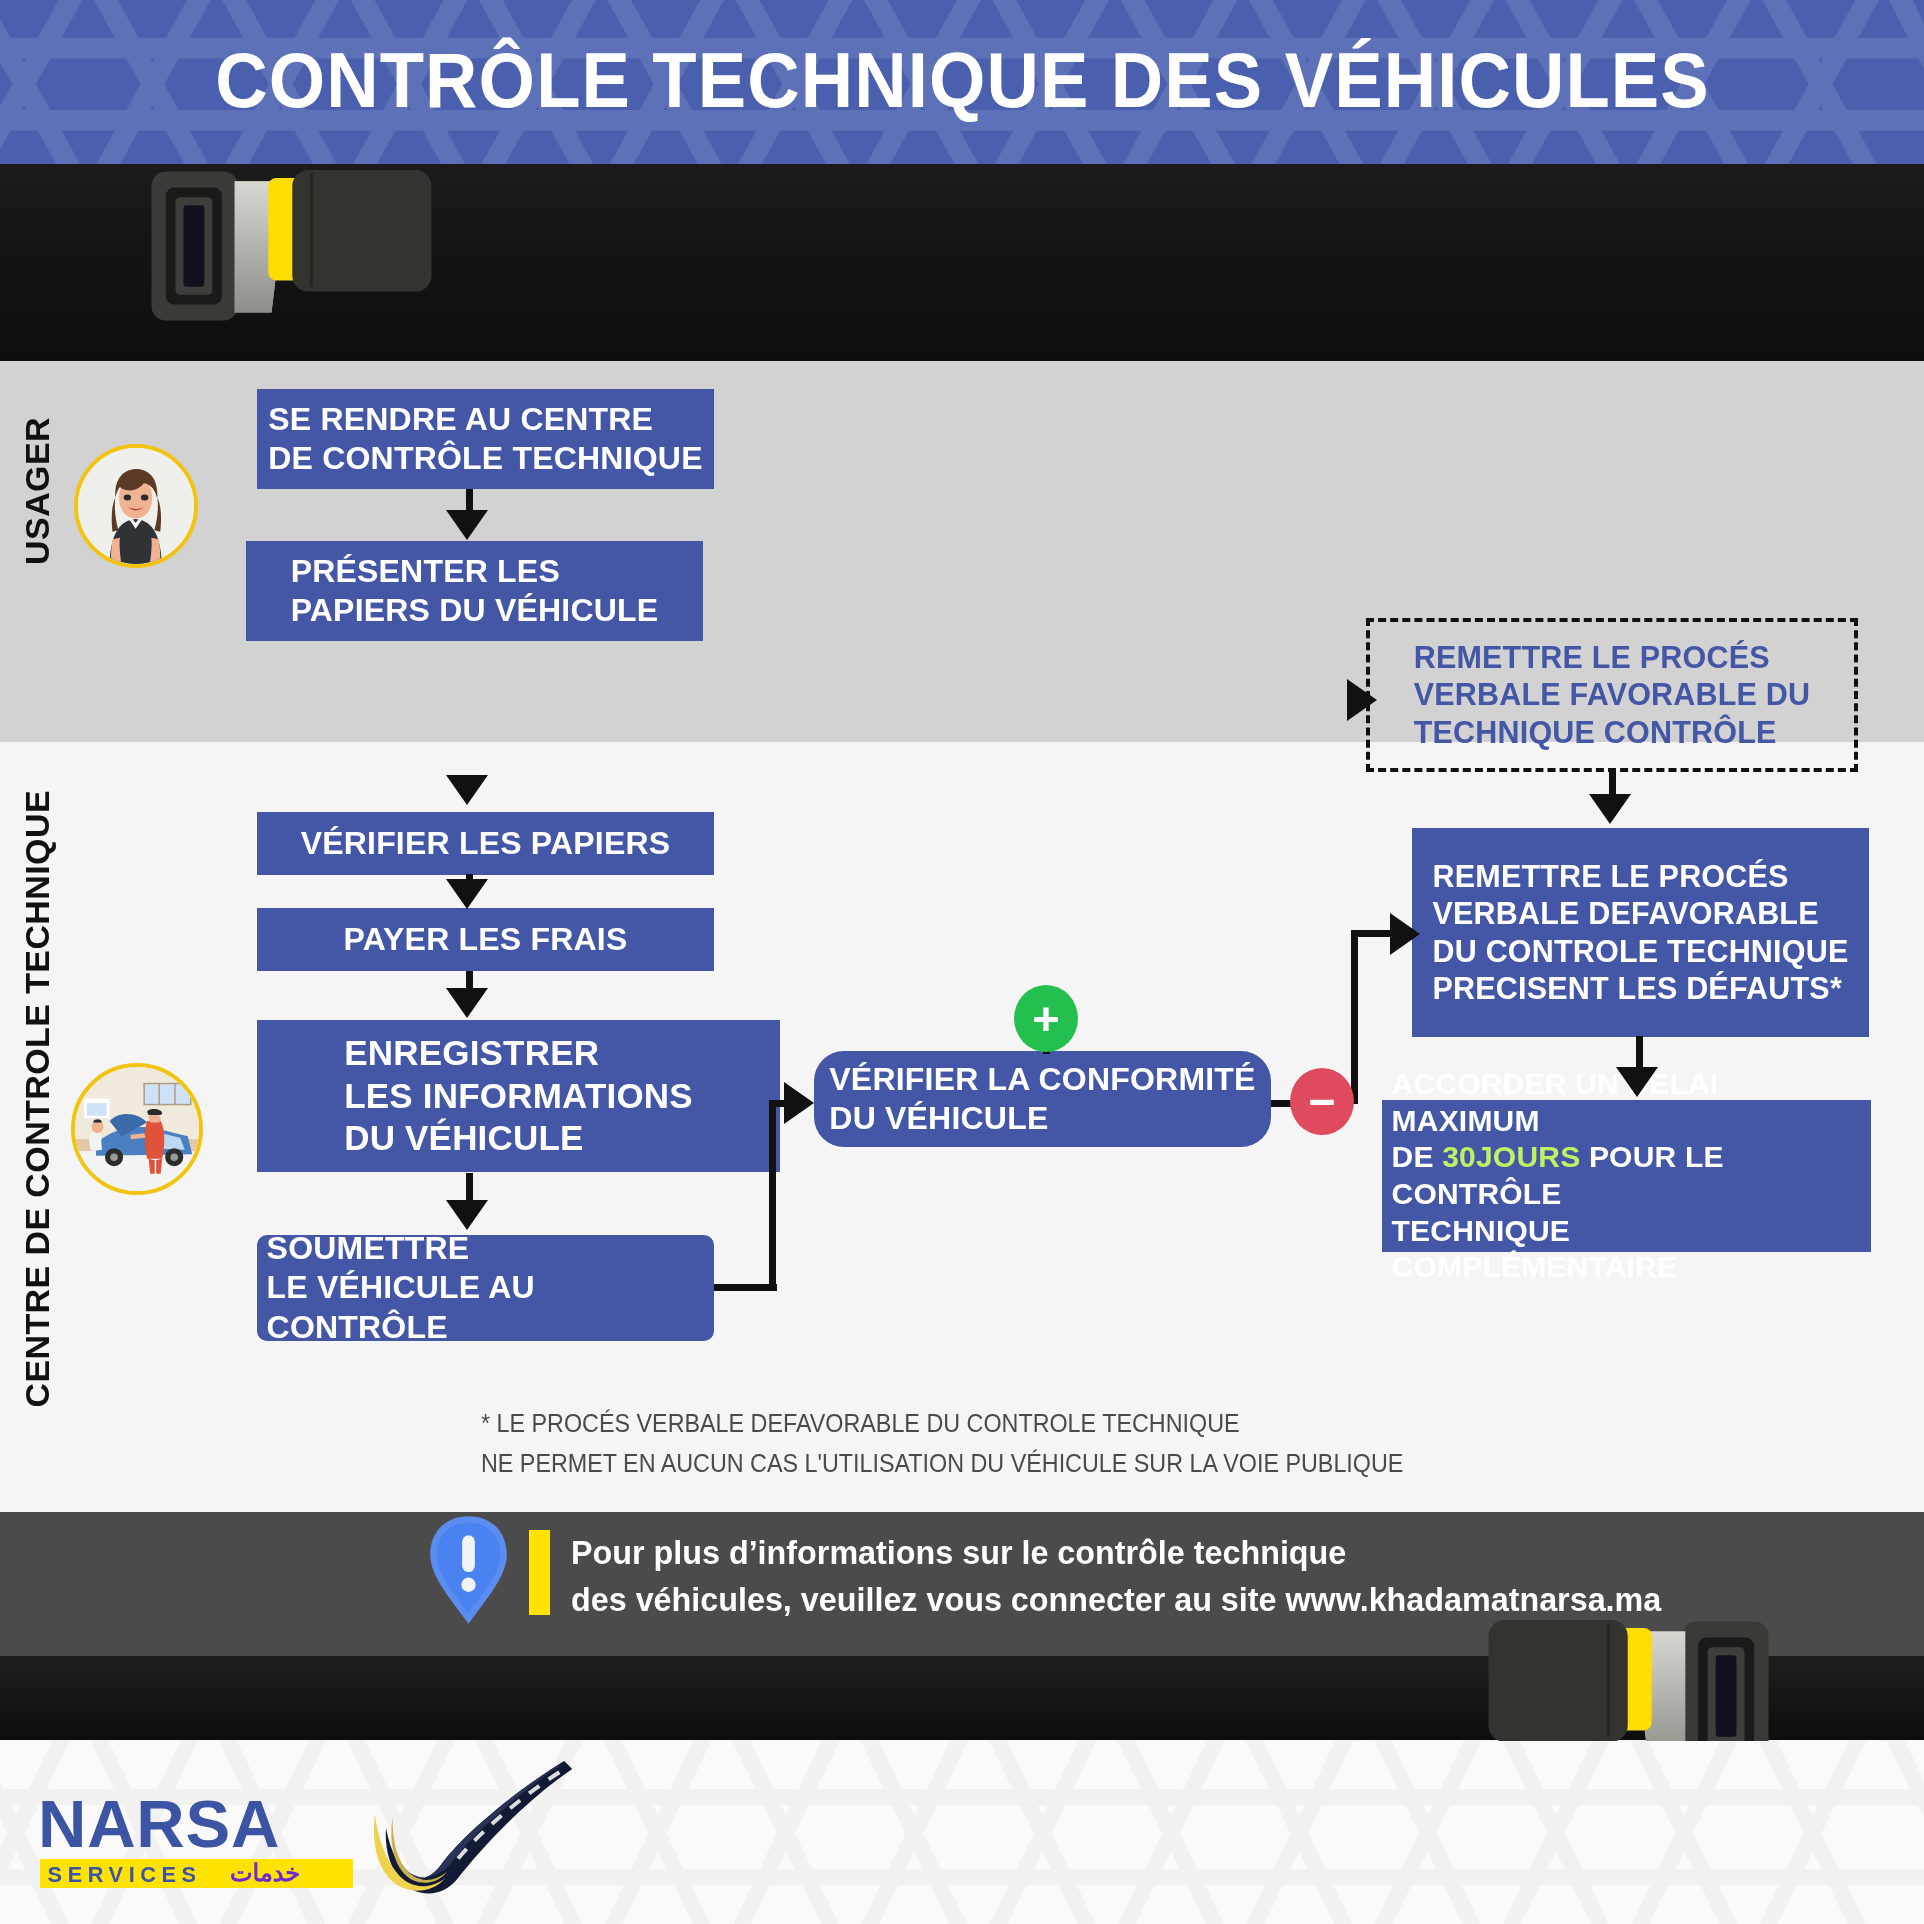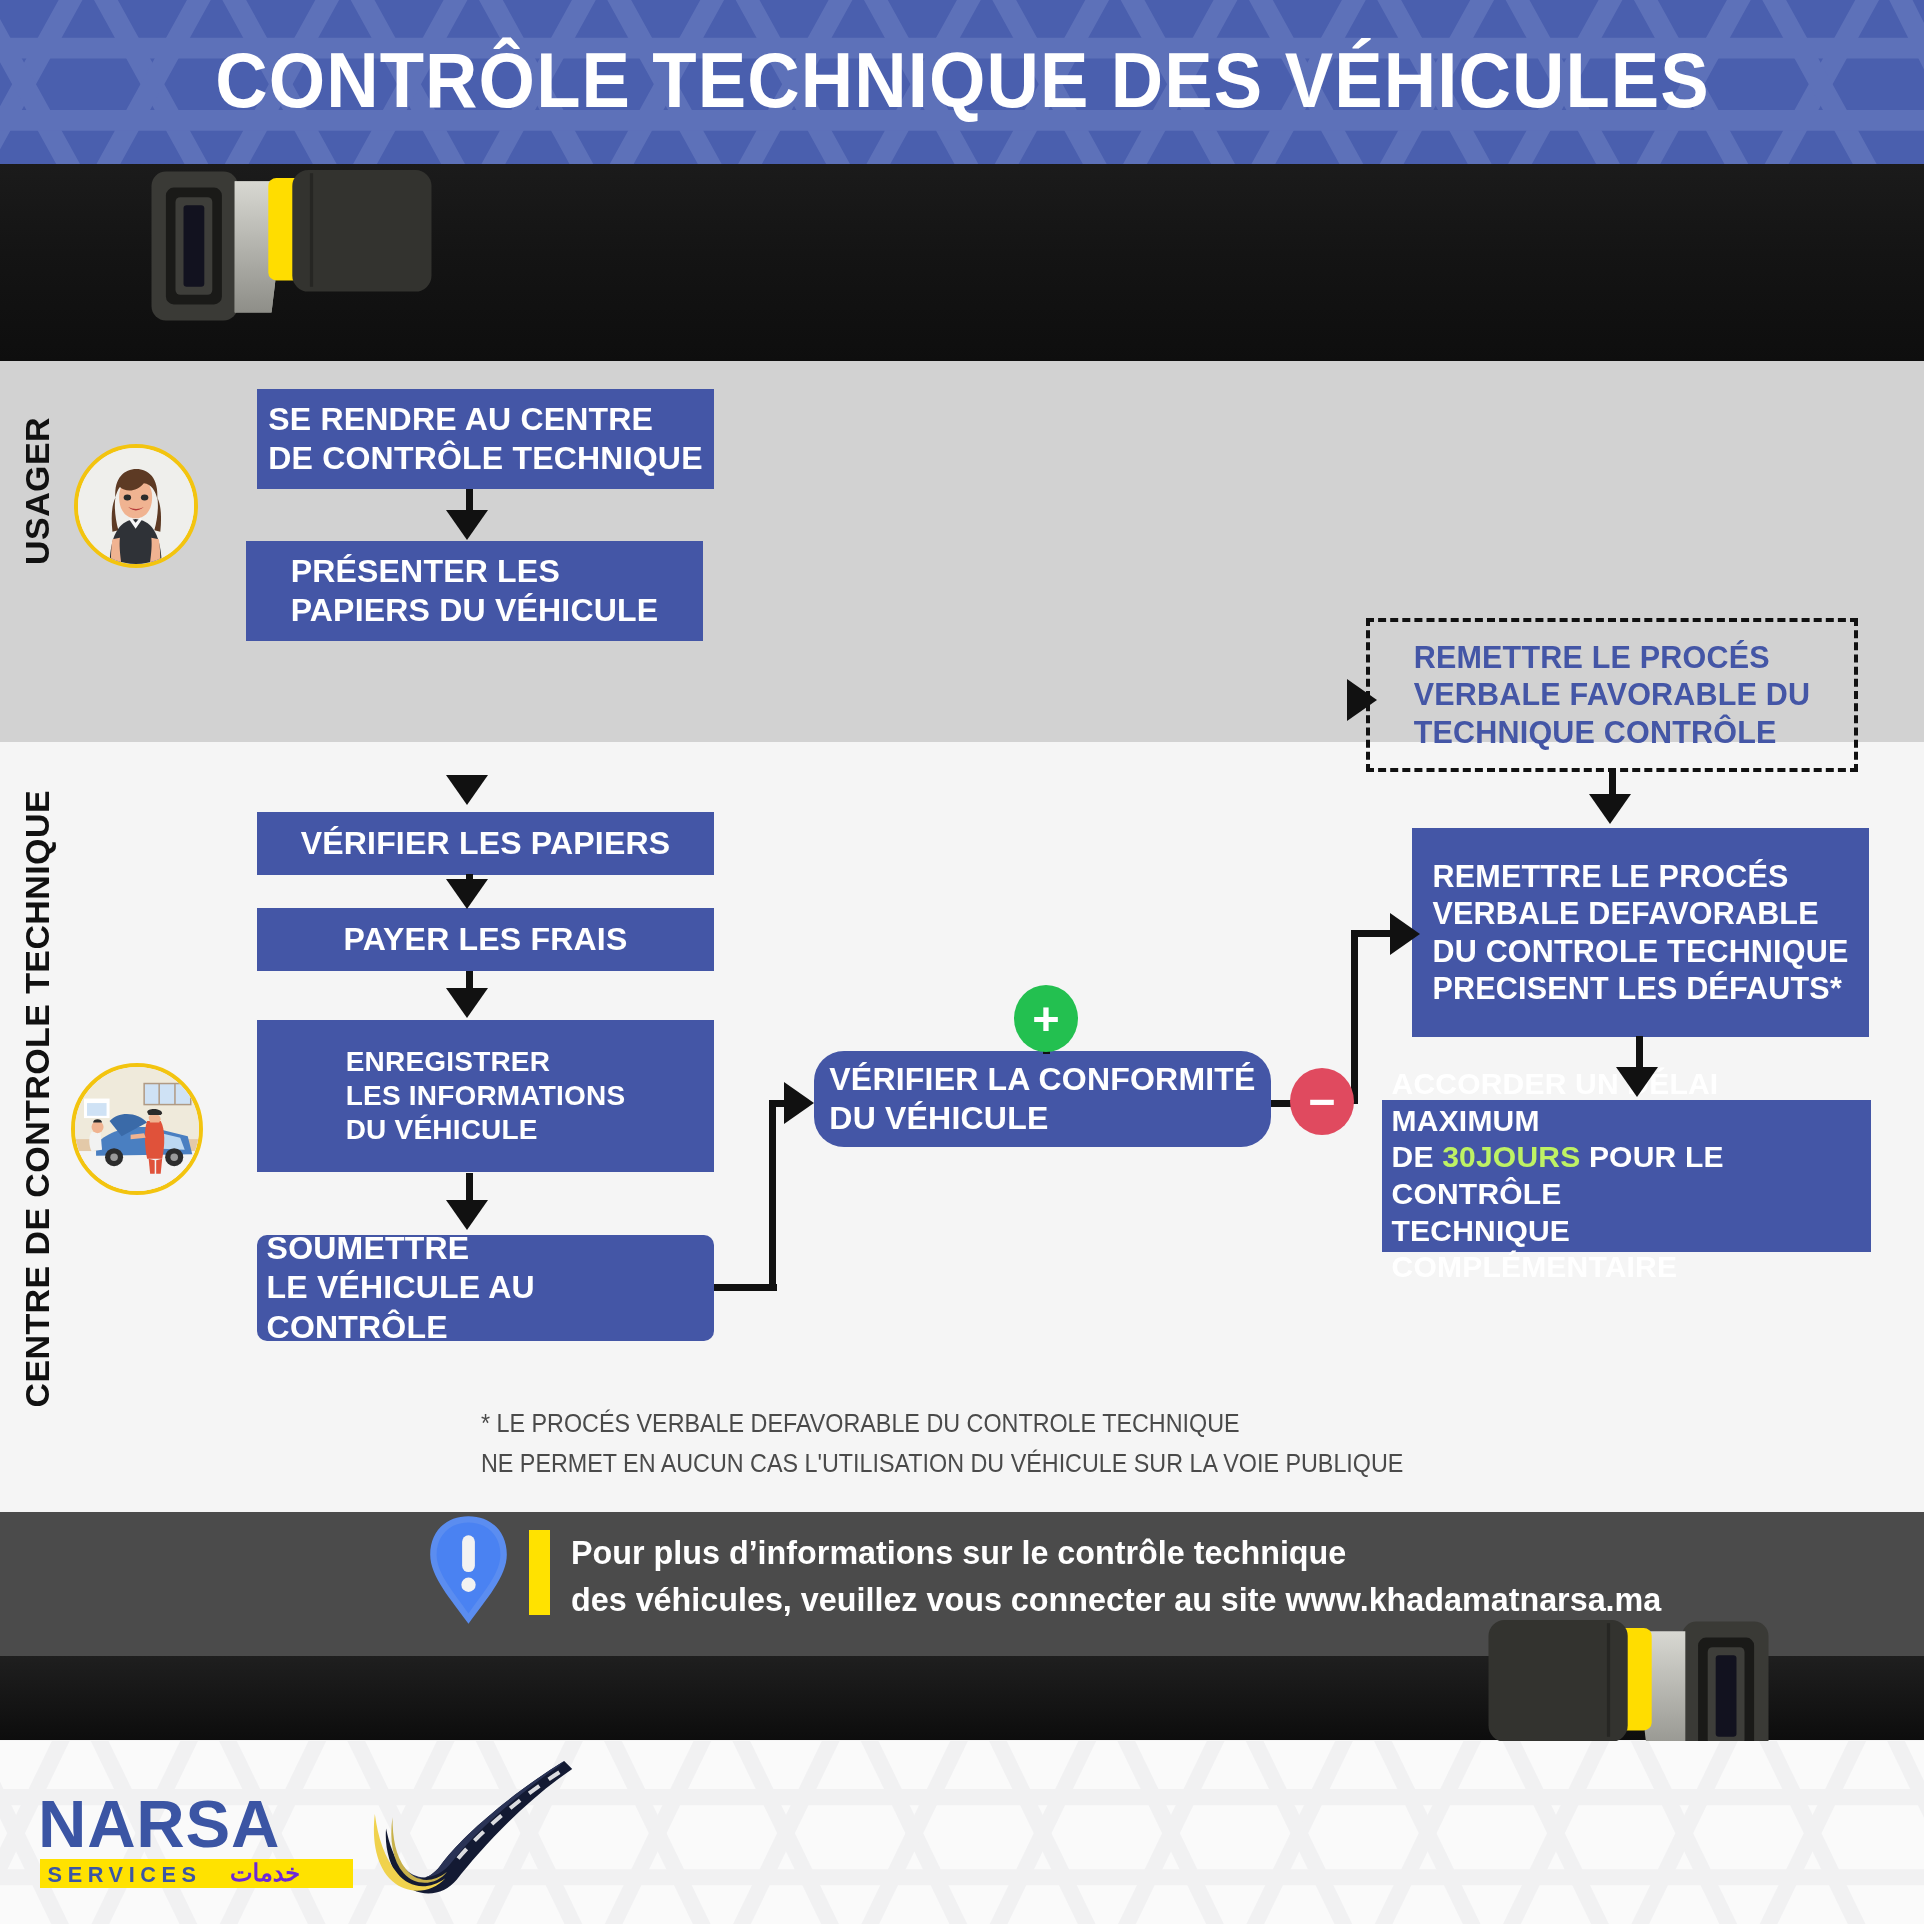--- a/index.html
+++ b/index.html
@@ -292,21 +292,21 @@
   <div class="fbox" style="left:257px; top:389px; width:457px; height:100px; font-size:32px;">SE RENDRE AU CENTRE
 DE CONTRÔLE TECHNIQUE</div>
 
   <div class="fbox" style="left:246px; top:541px; width:457px; height:100px; font-size:32px;">PRÉSENTER LES
 PAPIERS DU VÉHICULE</div>
 
   <div class="fbox" style="left:257px; top:812px; width:457px; height:63px; font-size:32px;">VÉRIFIER LES PAPIERS</div>
 
   <div class="fbox" style="left:257px; top:908px; width:457px; height:63px; font-size:32px;">PAYER LES FRAIS</div>
 
-  <div class="fbox" style="left:257px; top:1020px; width:457px; height:152px; font-size:28px;">ENREGISTRER
+  <div class="fbox" style="left:257px; top:1020px; width:523px; height:152px; font-size:35px;">ENREGISTRER
 LES INFORMATIONS
 DU VÉHICULE</div>
 
   <div class="fbox" style="left:257px; top:1235px; width:457px; height:106px; font-size:32px;border-radius:10px;">SOUMETTRE
 LE VÉHICULE AU CONTRÔLE</div>
 
   <div class="fbox" style="left:814px; top:1051px; width:457px; height:96px; font-size:32px;border-radius:30px;">VÉRIFIER LA CONFORMITÉ
 DU VÉHICULE</div>
 
   <div class="fbox dashed" style="left:1366px; top:618px; width:492px; height:154px; font-size:30.5px;">REMETTRE LE PROCÉS

